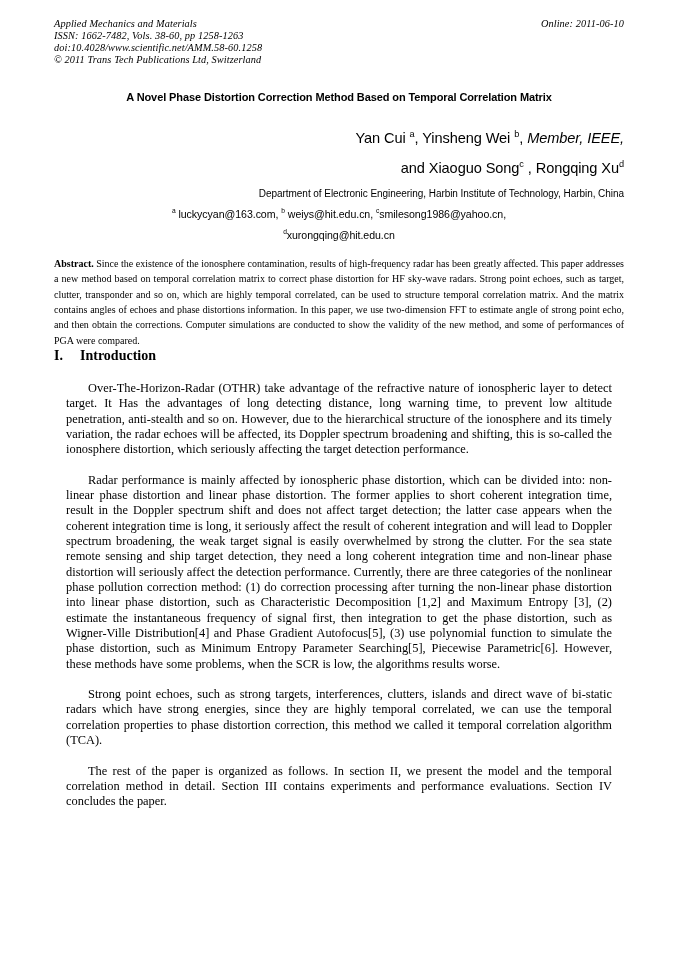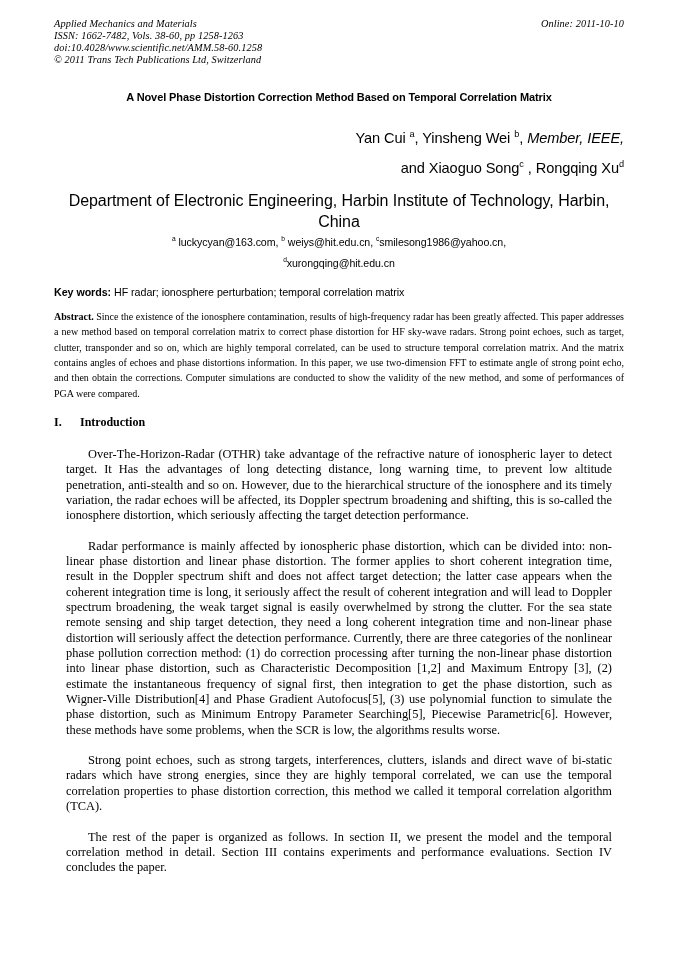--- a/index.html
+++ b/index.html
@@ -67,25 +67,24 @@
   }
   .authors .ital { font-style: italic; }
   sup {
     font-size: 0.63em;
     vertical-align: super;
     line-height: 0;
   }
 
   
   .affiliation {
-    margin-top: 7px;
     font-family: "Liberation Sans", sans-serif;
-    font-size: 16px;
+    font-size: 10px;
     line-height: 21px;
-    text-align: center;
+    text-align: right;
     letter-spacing: -0.05px;
   }
   .emails {
     font-family: "Liberation Sans", sans-serif;
     font-size: 10.6px;
     line-height: 21px;
     text-align: center;
     letter-spacing: -0.05px;
   }
 
@@ -106,24 +105,23 @@
     font-family: "Liberation Serif", serif;
     font-size: 10px;
     line-height: 15.35px;
     text-align: justify;
     text-justify: inter-word;
   }
   .abstract b { font-weight: bold; }
 
   
   .section-head {
-    margin-top: 13px;
     font-family: "Liberation Serif", serif;
     font-weight: bold;
-    font-size: 12px;
+    font-size: 14px;
     line-height: 16px;
   }
   .section-head .num {
     display: inline-block;
     width: 26px;
   }
 
   
   .body-par {
     font-family: "Liberation Serif", serif;
@@ -140,38 +138,37 @@
 </head>
 <body>
 
 <div class="page">
 
   <div class="journal-header">
     <div class="line">Applied Mechanics and Materials</div>
     <div class="line">ISSN: 1662-7482, Vols. 38-60, pp 1258-1263</div>
     <div class="line">doi:10.4028/www.scientific.net/AMM.58-60.1258</div>
     <div class="line">© 2011 Trans Tech Publications Ltd, Switzerland</div>
-    <div class="online-date">Online: 2011-10-10</div>
+    <div class="online-date">Online: 2011-06-10</div>
   </div>
 
   <div class="title">A Novel Phase Distortion Correction Method Based on Temporal Correlation Matrix</div>
 
   <div class="authors">
     <div><span>Yan Cui </span><sup>a</sup><span>, Yinsheng Wei </span><sup>b</sup><span>, </span><span class="ital">Member, IEEE,</span></div>
     <div><span>and Xiaoguo Song</span><sup>c</sup><span> , Rongqing Xu</span><sup>d</sup></div>
   </div>
 
   <div class="affiliation">Department of Electronic Engineering, Harbin Institute of Technology, Harbin, China</div>
 
   <div class="emails">
     <div><sup>a</sup><span> luckycyan@163.com, </span><sup>b</sup><span> weiys@hit.edu.cn, </span><sup>c</sup><span>smilesong1986@yahoo.cn,</span></div>
     <div><sup>d</sup><span>xurongqing@hit.edu.cn</span></div>
   </div>
 
-  <div class="keywords"><b>Key words:</b><span> HF radar; ionosphere perturbation; temporal correlation matrix</span></div>
 
   <div class="abstract"><b>Abstract.</b><span> Since the existence of the ionosphere contamination, results of high-frequency radar has been greatly affected. This paper addresses a new method based on temporal correlation matrix to correct phase distortion for HF sky-wave radars. Strong point echoes, such as target, clutter, transponder and so on, which are highly temporal correlated, can be used to structure temporal correlation matrix. And the matrix contains angles of echoes and phase distortions information. In this paper, we use two-dimension FFT to estimate angle of strong point echo, and then obtain the corrections. Computer simulations are conducted to show the validity of the new method, and some of performances of PGA were compared.</span></div>
 
   <div class="section-head"><span class="num">I.</span><span>Introduction</span></div>
 
   <p class="body-par first">Over-The-Horizon-Radar (OTHR) take advantage of the refractive nature of ionospheric layer to detect target. It Has the advantages of long detecting distance, long warning time, to prevent low altitude penetration, anti-stealth and so on. However, due to the hierarchical structure of the ionosphere and its timely variation, the radar echoes will be affected, its Doppler spectrum broadening and shifting, this is so-called the ionosphere distortion, which seriously affecting the target detection performance.</p>
   <p class="body-par">Radar performance is mainly affected by ionospheric phase distortion, which can be divided into: non-linear phase distortion and linear phase distortion. The former applies to short coherent integration time, result in the Doppler spectrum shift and does not affect target detection; the latter case appears when the coherent integration time is long, it seriously affect the result of coherent integration and will lead to Doppler spectrum broadening, the weak target signal is easily overwhelmed by strong the clutter. For the sea state remote sensing and ship target detection, they need a long coherent integration time and non-linear phase distortion will seriously affect the detection performance. Currently, there are three categories of the nonlinear phase pollution correction method:   (1) do correction processing after turning the non-linear phase distortion into linear phase distortion, such as Characteristic Decomposition [1,2] and Maximum Entropy [3], (2) estimate the instantaneous frequency of signal first, then integration to get the phase distortion, such as Wigner-Ville Distribution[4] and Phase Gradient Autofocus[5], (3) use polynomial function to simulate the phase distortion, such as Minimum Entropy Parameter Searching[5], Piecewise Parametric[6]. However, these methods have some problems, when the SCR is low, the algorithms results worse.</p>
   <p class="body-par">Strong point echoes, such as strong targets, interferences, clutters, islands and direct wave of bi-static radars which have strong energies, since they are highly temporal correlated, we can use the temporal correlation properties to phase distortion   correction, this method we called it temporal correlation algorithm (TCA).</p>
   <p class="body-par">The rest of the paper is organized as follows. In section II, we present the model and the temporal correlation method in detail. Section III contains experiments and performance evaluations. Section IV concludes the paper.</p>
 

